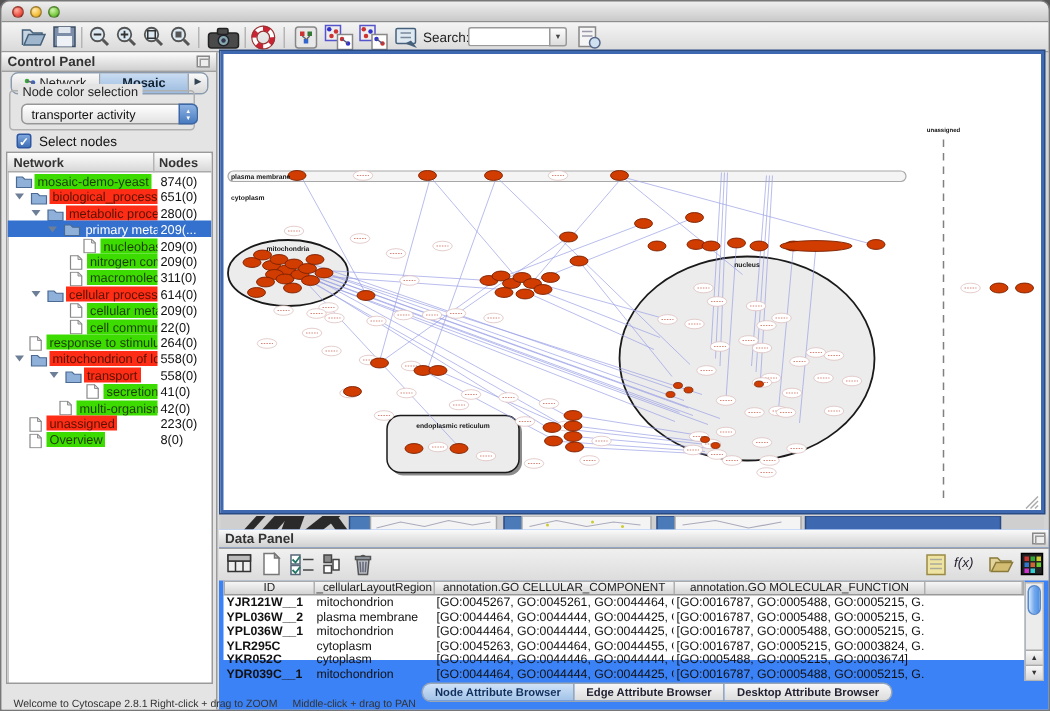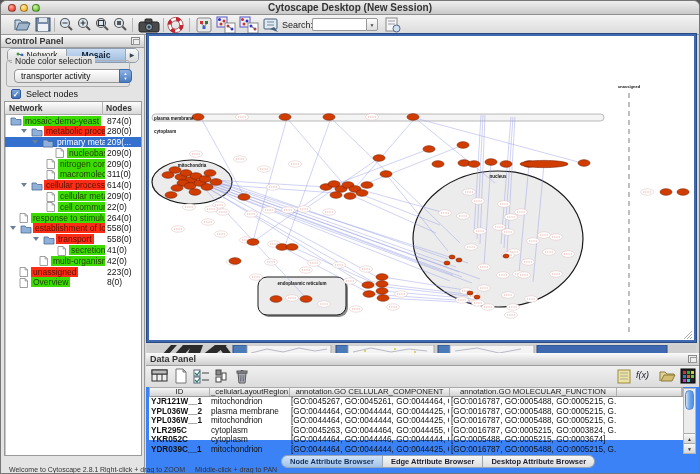--- a/index.html
+++ b/index.html
@@ -83,21 +83,20 @@
 svg.netsvg { position:absolute; left:0; top:0; }
 </style>
 </head>
 <body>
 
 <div class="app">
   <div class="titlebar">
     <div class="tl red"></div>
     <div class="tl yellow"></div>
     <div class="tl green"></div>
-    <div class="title">Cytoscape Desktop (New Session)</div>
   </div>
 
   <div class="toolbar">
     <svg class="tbi" style="left:12px" width="19" height="18">
         <path d="M2 14 V4 h5 l2 2 h6 v2" fill="#c6d4e2" stroke="#44607a"></path>
         <path d="M3 14 l3 -7 h11 l-3 7 z" fill="#9fb6cd" stroke="#44607a"></path>
       </svg>
     <svg class="tbi" style="left:33px" width="18" height="18">
         <rect x="2" y="2" width="14" height="13" fill="#7d8fa8" stroke="#3c4f66"></rect>
         <rect x="5" y="2" width="8" height="4" fill="#dfe6ee"></rect>
@@ -218,20 +217,28 @@
       </div>
       <div id="tree-rows">
           <div class="trow">
             <svg class="ticon" width="12" height="10" style="left: 5px;">
               <path d="M1 9 V2 h4 l1.5 1.5 H11 V9 z" fill="#8fb0d8" stroke="#4a6a94" stroke-width="0.8"></path>
             </svg>
             <span class="tlabel green" style="left: 18px; max-width: 82px;">mosaic-demo-yeast</span>
             <span class="tcount">874(0)</span>
           </div>
           <div class="trow">
+            <div class="texp" style="left: 5px;"></div>
+            <svg class="ticon" width="12" height="10" style="left: 15px;">
+              <path d="M1 9 V2 h4 l1.5 1.5 H11 V9 z" fill="#8fb0d8" stroke="#4a6a94" stroke-width="0.8"></path>
+            </svg>
+            <span class="tlabel red" style="left: 28px; max-width: 72px;">biological_process</span>
+            <span class="tcount">651(0)</span>
+          </div>
+          <div class="trow">
             <div class="texp" style="left: 16px;"></div>
             <svg class="ticon" width="12" height="10" style="left: 26px;">
               <path d="M1 9 V2 h4 l1.5 1.5 H11 V9 z" fill="#8fb0d8" stroke="#4a6a94" stroke-width="0.8"></path>
             </svg>
             <span class="tlabel red" style="left: 39px; max-width: 61px;">metabolic process</span>
             <span class="tcount">280(0)</span>
           </div>
           <div class="trow selected">
             <div class="texp" style="left: 27px;"></div>
             <svg class="ticon" width="12" height="10" style="left: 37px;">
@@ -294,21 +301,21 @@
               <path d="M7 0.5 l2.5 2.5 H7 z" fill="#ddd" stroke="#888" stroke-width="0.6"></path>
             </svg>
             <span class="tlabel green" style="left: 26px; max-width: 74px;">response to stimulu</span>
             <span class="tcount">264(0)</span>
           </div>
           <div class="trow">
             <div class="texp" style="left: 5px;"></div>
             <svg class="ticon" width="12" height="10" style="left: 15px;">
               <path d="M1 9 V2 h4 l1.5 1.5 H11 V9 z" fill="#8fb0d8" stroke="#4a6a94" stroke-width="0.8"></path>
             </svg>
-            <span class="tlabel red" style="left: 28px; max-width: 72px;">establishment of lo</span>
+            <span class="tlabel red" style="left: 28px; max-width: 72px;">mitochondrion of lo</span>
             <span class="tcount">558(0)</span>
           </div>
           <div class="trow">
             <div class="texp" style="left: 28px;"></div>
             <svg class="ticon" width="12" height="10" style="left: 38px;">
               <path d="M1 9 V2 h4 l1.5 1.5 H11 V9 z" fill="#8fb0d8" stroke="#4a6a94" stroke-width="0.8"></path>
             </svg>
             <span class="tlabel red" style="left: 51px; max-width: 49px;">transport</span>
             <span class="tcount">558(0)</span>
           </div>

